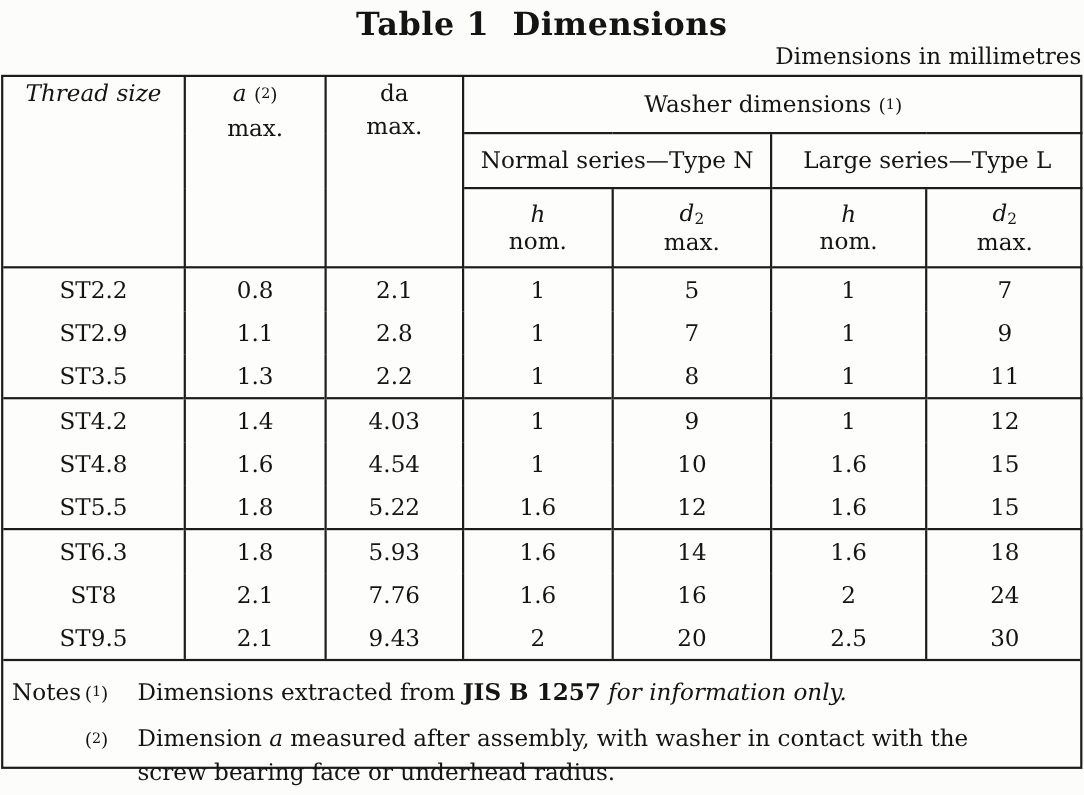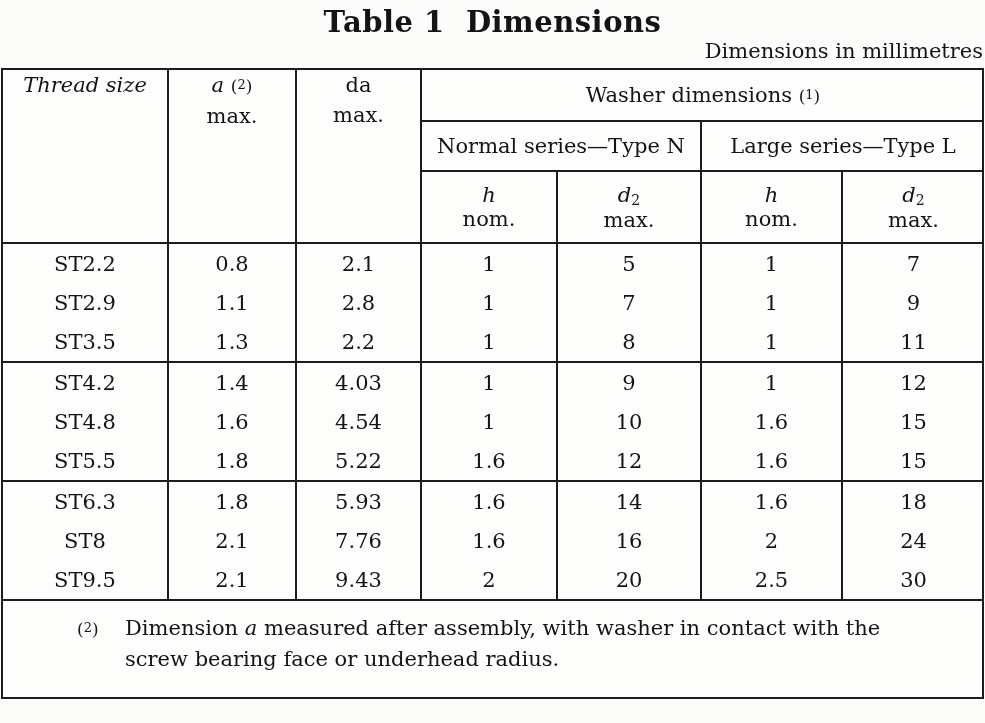--- a/index.html
+++ b/index.html
@@ -237,20 +237,25 @@
           <td>2</td>
           <td>20</td>
           <td>2.5</td>
           <td>30</td>
         </tr>
       </tbody>
     </table>
 
     <div class="notes">
       <div class="note-row">
+        <span class="note-label">Notes</span>
+        <span class="noteref"><span>(</span><sup>1</sup><span>)</span></span>
+        <span class="note-text"><span>Dimensions extracted from </span><b>JIS B 1257</b><span class="it"> for information only.</span></span>
+      </div>
+      <div class="note-row">
         <span class="note-label"></span>
         <span class="noteref"><span>(</span><sup>2</sup><span>)</span></span>
         <span class="note-text"><span>Dimension </span><span class="it">a</span><span> measured after assembly, with washer in contact with the screw bearing face or underhead radius.</span></span>
       </div>
     </div>
   </div>
 
 </div>
 
 </body></html>

